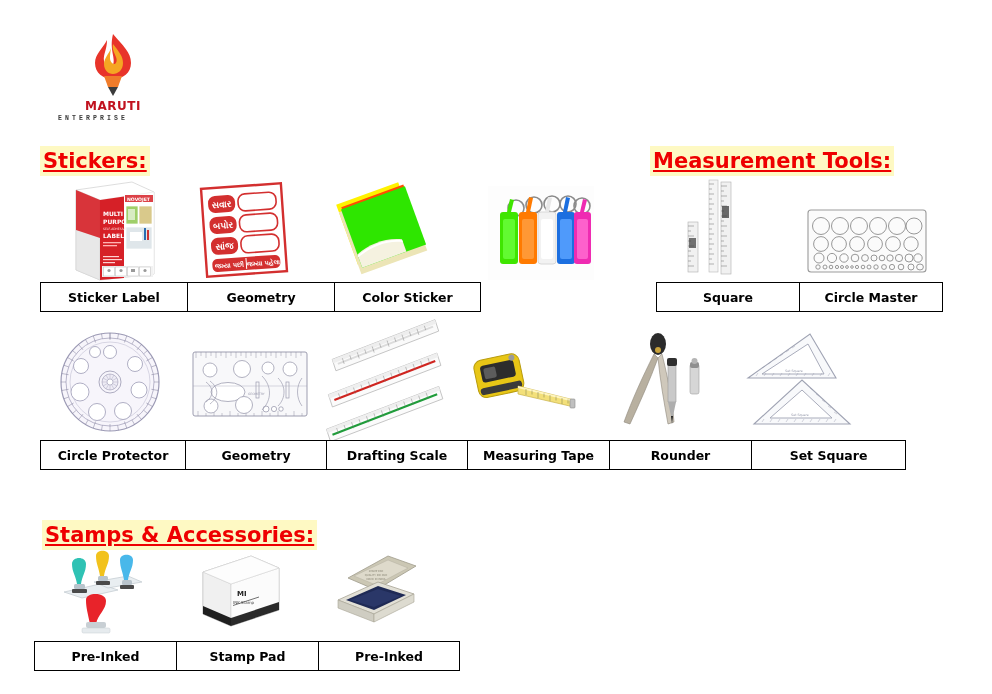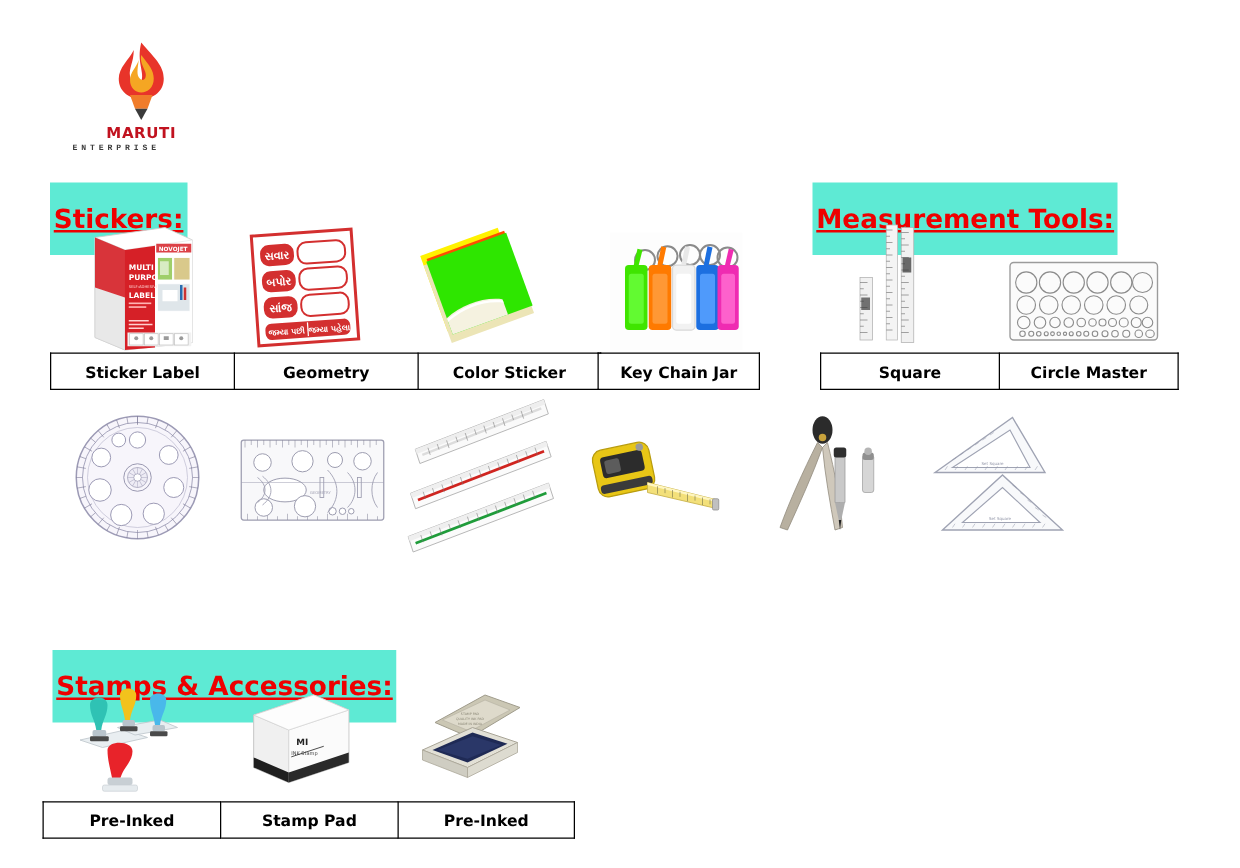--- a/index.html
+++ b/index.html
@@ -55,26 +55,26 @@
     font-weight: bold;
   }
 
   
   .heading {
     position: absolute;
     font-family: "DejaVu Sans", sans-serif;
     font-weight: bold;
     font-size: 21px;
     color: #ee0000;
-    background: #5eead4;
+    background: #fef9c3;
     text-decoration: underline;
     text-decoration-thickness: 2px;
     text-underline-offset: 2px;
     white-space: nowrap;
-    padding: 17px 3px;
+    padding: 3px 3px;
     line-height: 1.15;
   }
   #heading-stickers   { left: 40px;  top: 146px; }
   #heading-keychain   { left: 474px; top: 146px; }
   #heading-measure    { left: 650px; top: 146px; }
   #heading-stamps     { left: 42px;  top: 520px; }
 
   
   .label-table {
     position: absolute;
@@ -361,27 +361,20 @@
   <table class="label-table" style="left:40px; top:282px; width:425px;">
     <tbody>
         <tr>
       <td style="width:142px">Sticker Label</td>
       <td style="width:142px">Geometry</td>
       <td style="width:141px">Color Sticker</td>
     </tr>
   </tbody>
     </table>
 
-  <table class="label-table" style="left:478px; top:282px; width:130px;">
-    <tbody>
-        <tr>
-      <td>Key Chain Jar</td>
-    </tr>
-  </tbody>
-    </table>
 
   <table class="label-table" style="left:656px; top:282px; width:276px;">
     <tbody>
         <tr>
       <td style="width:138px">Square</td>
       <td style="width:138px">Circle Master</td>
     </tr>
   </tbody>
     </table>
 
@@ -798,20 +791,32 @@
             <line x1="76" y1="64" x2="79" y2="66"></line>
           <line x1="82" y1="70" x2="85" y2="72"></line>
             <line x1="88" y1="76" x2="91" y2="78"></line>
           <line x1="94" y1="82" x2="97" y2="84"></line>
         </g>
         <text x="60" y="86" text-anchor="middle" font-family="DejaVu Sans, sans-serif" font-size="3.2" fill="#9296a8">Set Square</text>
       </g>
     </svg>
   </div>
 
+  <table class="label-table" style="left:40px; top:440px; width:835px;">
+    <tbody>
+        <tr>
+      <td style="width:140px">Circle Protector</td>
+      <td style="width:136px">Geometry</td>
+      <td style="width:136px">Drafting Scale</td>
+      <td style="width:137px">Measuring Tape</td>
+      <td style="width:137px">Rounder</td>
+      <td style="width:149px">Set Square</td>
+    </tr>
+  </tbody>
+    </table>
 
   <div class="product" style="left:48px; top:546px; width:110px; height:92px;">
     <svg class="art" viewBox="0 0 110 92" aria-hidden="true">
 
       <g fill="#e9eef1" stroke="#c0c8ce" stroke-width="0.7">
         <polygon points="16,46 52,38 70,44 34,52"></polygon>
         <polygon points="46,36 80,30 94,36 60,42"></polygon>
       </g>
 
       <g>

